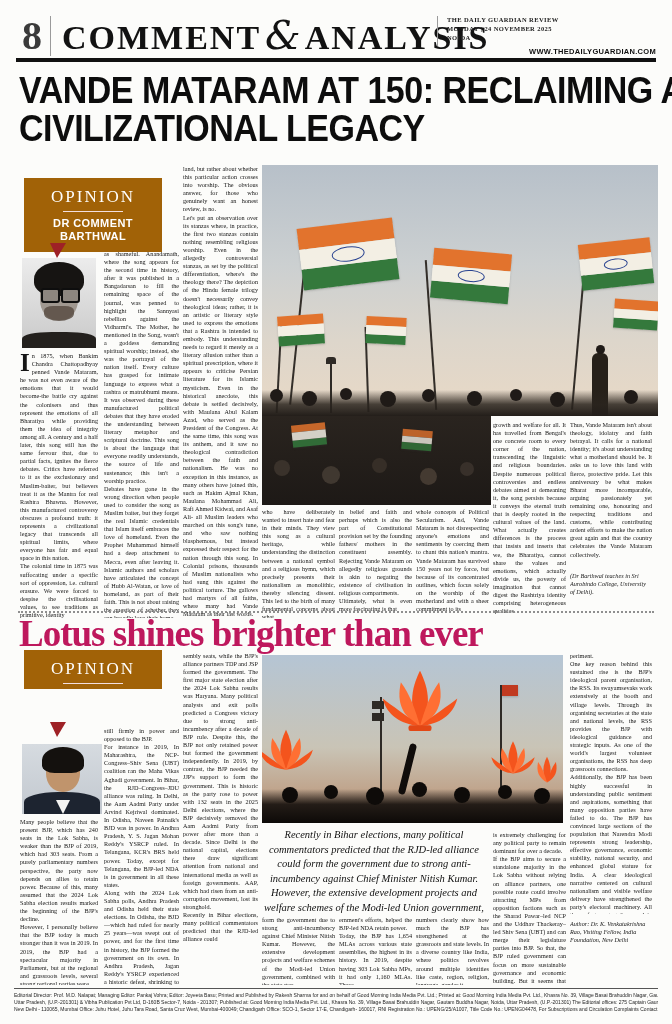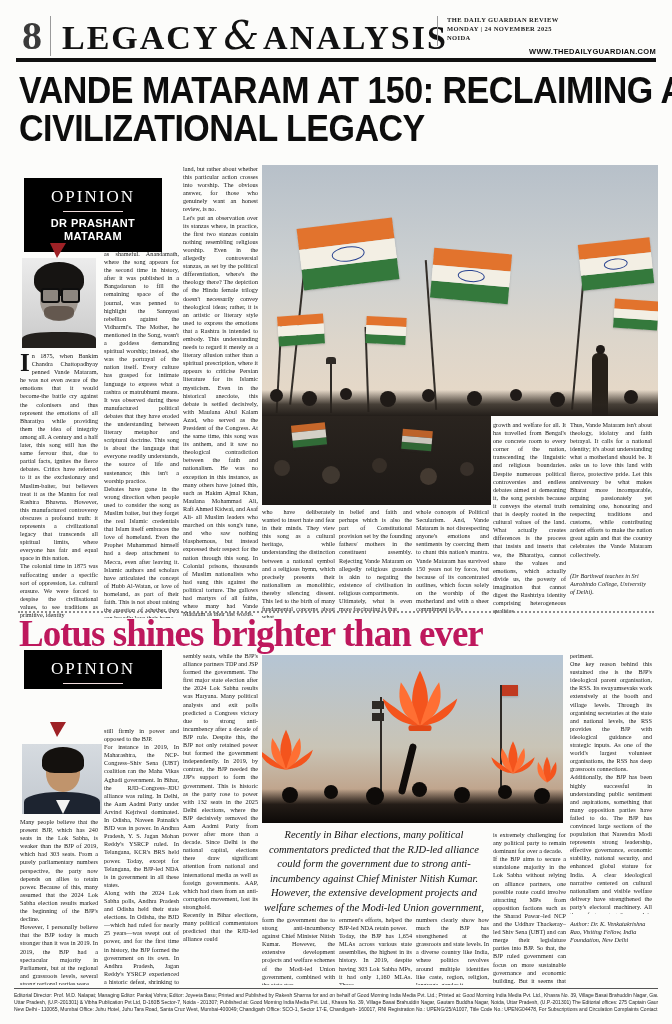--- a/index.html
+++ b/index.html
@@ -17,21 +17,21 @@
              font-weight:bold;letter-spacing:.4px;color:#222;font-family:"Liberation Serif",serif;}
   .website{position:absolute;right:16px;top:47px;font-size:7.5px;font-weight:bold;letter-spacing:.3px;
            color:#111;font-family:"Liberation Sans",sans-serif;}
   .thickrule{position:absolute;left:16px;top:58px;width:640px;height:3.5px;background:#111;}
   
   .h1line{position:absolute;left:19px;font-family:"Liberation Sans",sans-serif;font-weight:bold;
           font-size:34px;letter-spacing:-.5px;color:#0d0d0d;white-space:nowrap;transform:scaleY(1.08);transform-origin:left top;}
   .h2line{position:absolute;left:19px;top:612px;font-family:"Liberation Serif",serif;font-weight:bold;
           font-size:37px;letter-spacing:-1px;color:#be185d;white-space:nowrap;}
   
-  .opbox{position:absolute;left:24px;width:138px;background:#000000;color:#fff;text-align:center;}
+  .opbox{position:absolute;left:24px;width:138px;background:#a16207;color:#fff;text-align:center;}
   .opbox .kick{font-family:"Liberation Serif",serif;font-size:17px;letter-spacing:2px;padding-top:9px;}
   .opbox .rule{width:60px;height:1px;background:#f3dede;margin:4px auto 5px auto;}
   .opbox .auth{font-family:"Liberation Sans",sans-serif;font-weight:bold;font-size:11px;line-height:13px;
                letter-spacing:.4px;padding:0 6px 9px 6px;}
   .optail{position:absolute;width:0;height:0;border-left:7px solid transparent;border-right:9px solid transparent;
           border-top:15px solid #9e2126;}
   
   .portrait{position:absolute;overflow:hidden;}
   .p1{background:linear-gradient(180deg,#ececec,#c9c9c9);}
   .p1 .hair{position:absolute;left:12px;top:4px;width:50px;height:34px;background:#161412;border-radius:50% 50% 40% 40%;}
@@ -79,38 +79,38 @@
               white-space:nowrap;overflow:hidden;}
 </style>
 </head>
 <body>
 
 <div id="sheet">
 
   <div class="pageno">8</div>
   <div class="pagebar"></div>
   <div class="masthead">
-    <span class="word">LEGACY</span><span class="amp">&amp;</span><span class="word">ANALYSIS</span>
+    <span class="word">COMMENT</span><span class="amp">&amp;</span><span class="word">ANALYSIS</span>
   </div>
   <div class="hdrdivider"></div>
   <div class="dateblock">
     <div>THE DAILY GUARDIAN REVIEW</div>
     <div>MONDAY | 24 NOVEMBER 2025</div>
     <div>NOIDA</div>
   </div>
   <div class="website">WWW.THEDAILYGUARDIAN.COM</div>
   <div class="thickrule"></div>
 
   <div class="h1line" style="top:70px;">VANDE MATARAM AT 150: RECLAIMING A</div>
   <div class="h1line" style="top:108px;">CIVILIZATIONAL LEGACY</div>
 
   <div class="opbox" style="top:178px;">
     <div class="kick">OPINION</div>
     <div class="rule"></div>
-    <div class="auth">DR PRASHANT MATARAM</div>
+    <div class="auth">DR COMMENT BARTHWAL</div>
   </div>
   <div class="optail" style="left:50px;top:243px;"></div>
 
   <div class="portrait p1" style="left:22px;top:258px;width:74px;height:90px;">
     <div class="face"></div>
     <div class="hair"></div>
     <div class="gl l"></div>
     <div class="gl r"></div>
     <div class="beard"></div>
     <div class="sh"></div>

